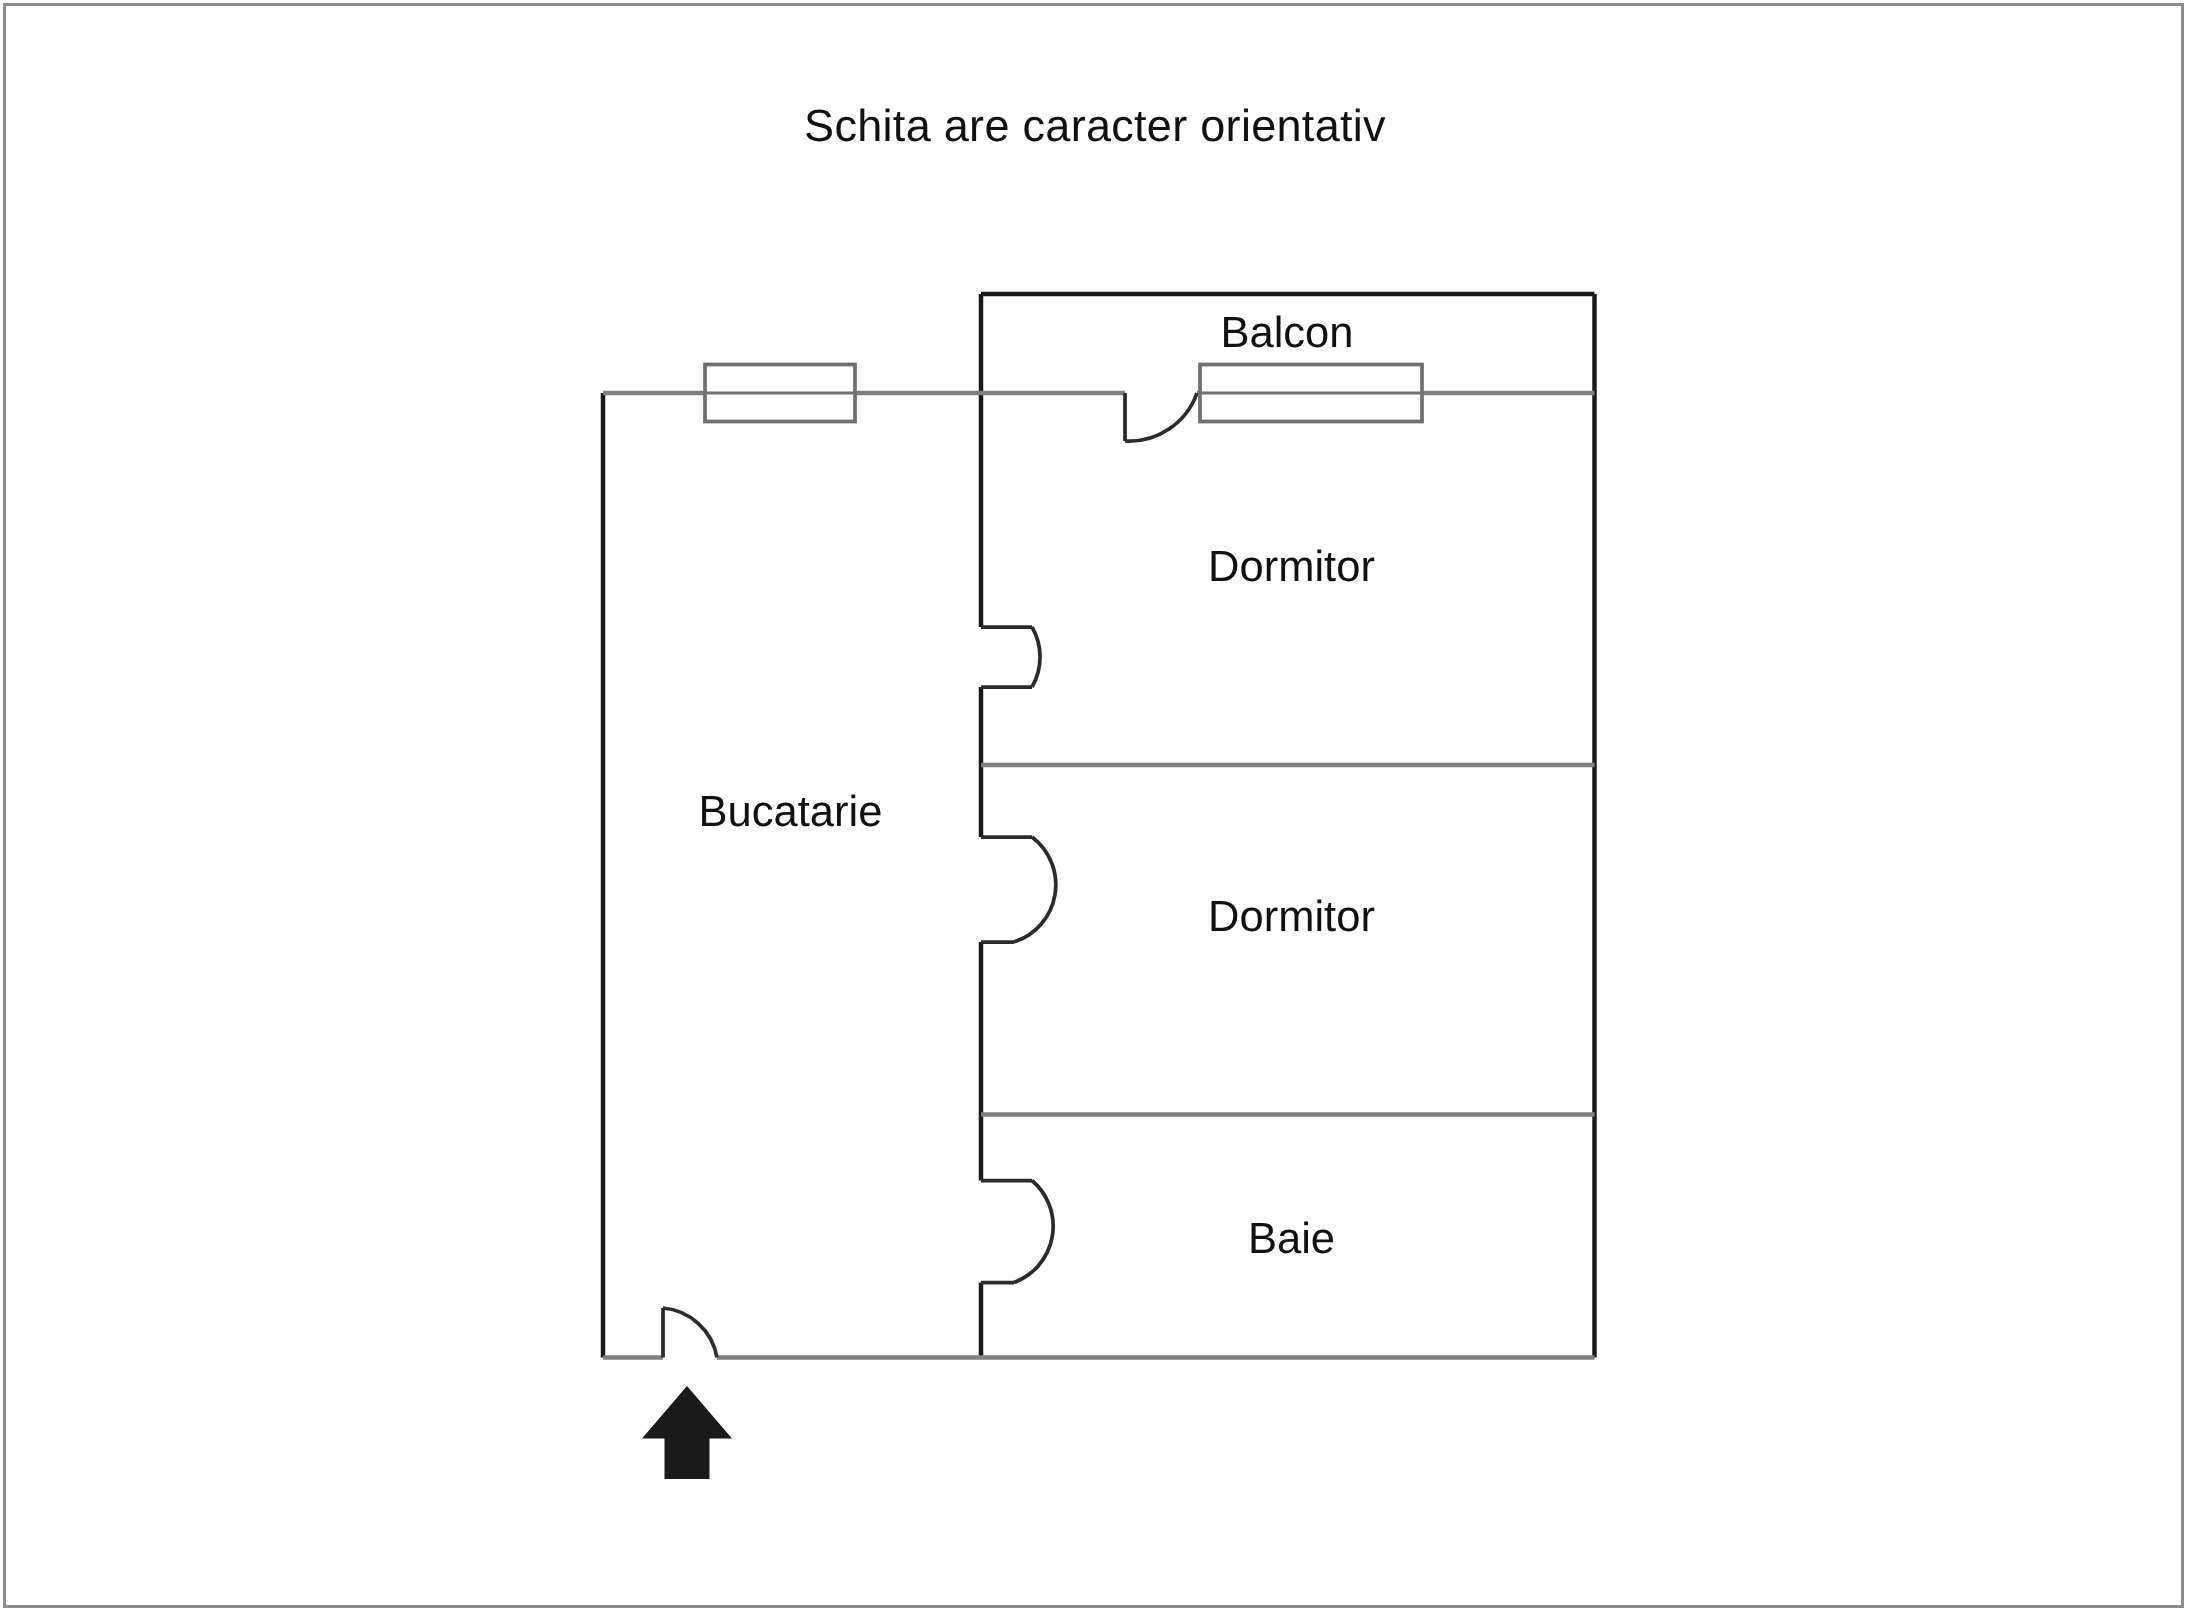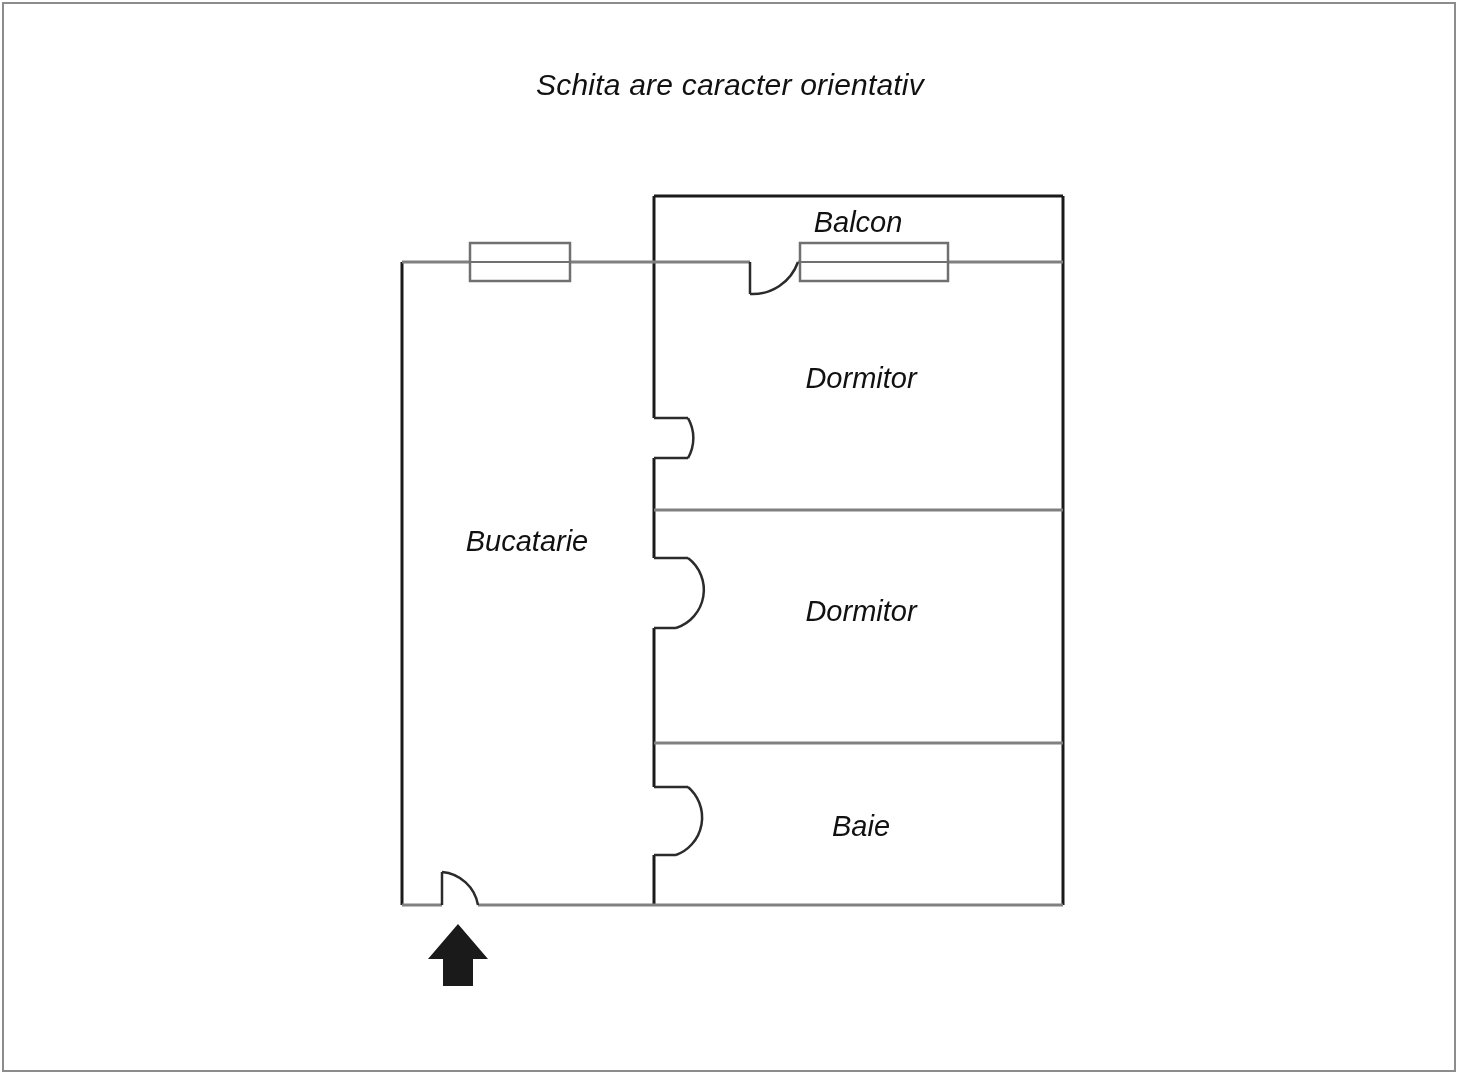--- a/index.html
+++ b/index.html
@@ -14,21 +14,20 @@
     position: relative;
     overflow: hidden;
   }
   #page {
     position: absolute;
     left: 0; top: 0;
     width: 1356px;
     height: 1076px;
     background: #ffffff;
     box-sizing: border-box;
-    font-style: italic;
   }
   #page-border {
     position: absolute;
     left: 2px;
     top: 2px;
     width: 1454px;
     height: 1070px;
     border: 2px solid #8c8c8c;
     box-sizing: border-box;
     pointer-events: none;

